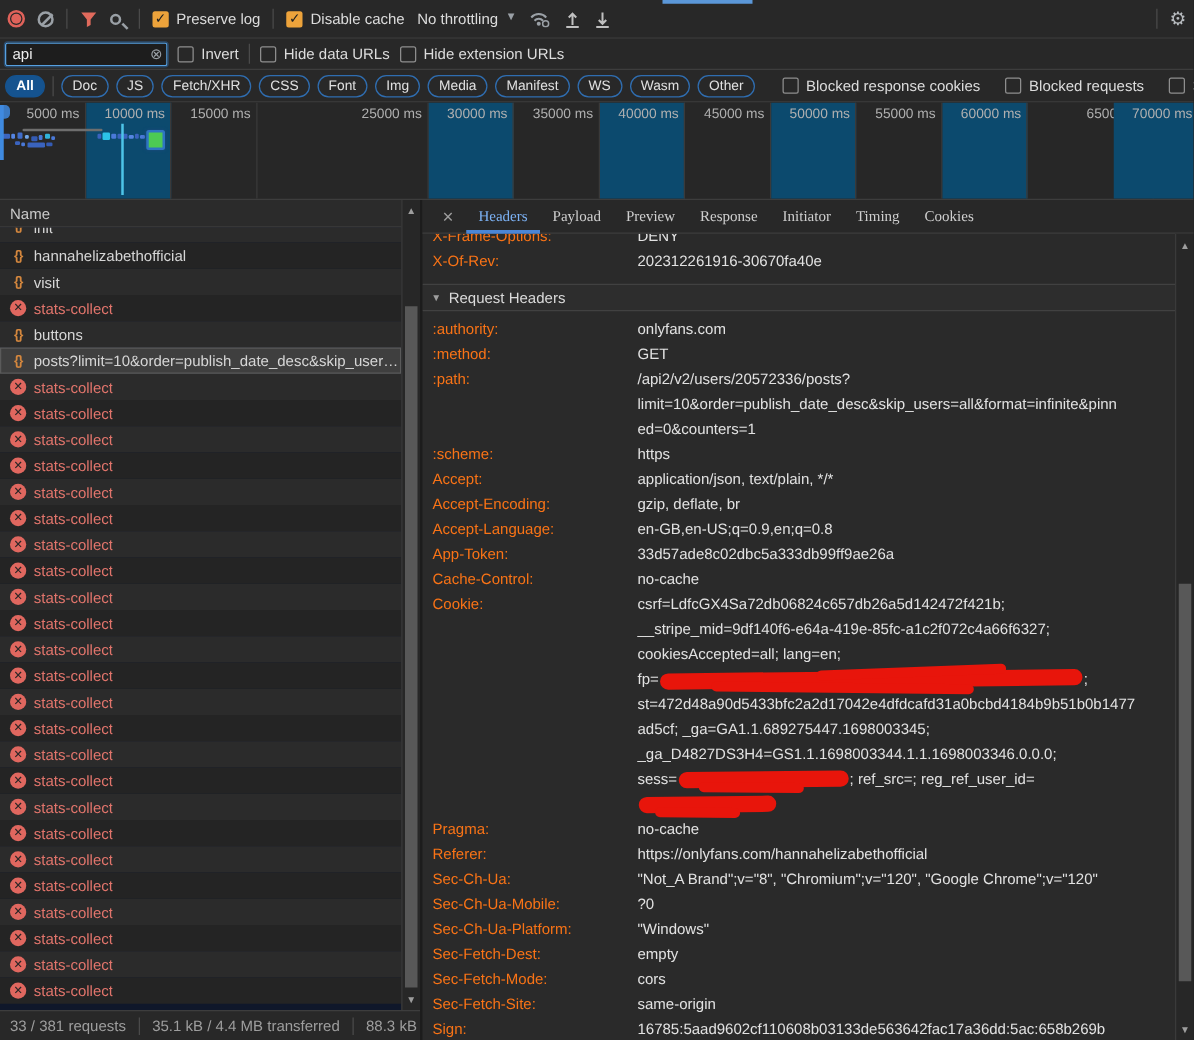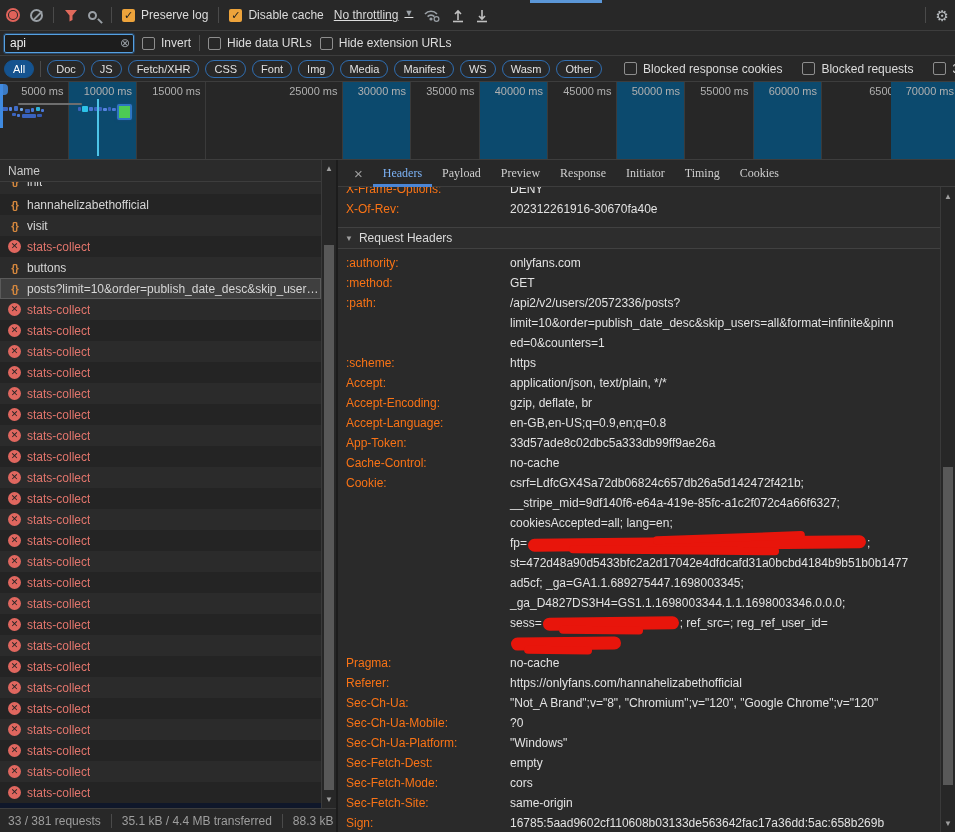--- a/index.html
+++ b/index.html
@@ -22,32 +22,32 @@
   .clear-icon { width:13px; height:13px; border:2px solid #9aa0a6; border-radius:50%; position:relative; }
   .clear-icon::after { content:""; position:absolute; left:-1px; top:4.5px; width:13px; height:2px; background:#9aa0a6; transform:rotate(-45deg); }
   .search-icon { width:9px; height:9px; border:2px solid #9aa0a6; border-radius:50%; position:relative; margin-right:4px; }
   .search-icon::after { content:""; position:absolute; left:7px; top:7px; width:6px; height:2px; background:#9aa0a6; transform:rotate(45deg); }
 
   .chk { display:flex; align-items:center; gap:6px; color:#dcdcdc; white-space:nowrap; cursor:pointer; }
   .box { width:13px; height:13px; border-radius:2px; flex:none; }
   .box.on { background:#eda33b; color:#202020; font-size:11px; font-weight:bold; line-height:13px; text-align:center; }
   .box.off { border:1px solid #8e8e8e; background:transparent; }
 
-  .throttle { display:flex; align-items:flex-start; gap:6px; color:#dcdcdc; cursor:pointer;text-decoration:underline; }
+  .throttle { display:flex; align-items:flex-start; gap:6px; color:#dcdcdc; cursor:pointer; }
   .caret { color:#9aa0a6; font-size:9px; }
 
   .gicon { color:#b8bcc0; font-size:15px; line-height:1; cursor:pointer; }
 
   
   .filter-input { width:130px; height:19px; background:#1d1d1d; border:1px solid #56a0e0; outline:1px solid #2a4a6b; border-radius:2px; color:#eee; font-size:12px; padding:0 18px 0 5px; position:relative; display:flex; align-items:center; }
   .filter-input .clear-x { position:absolute; right:3px; color:#9aa0a6; font-size:12px; cursor:pointer; }
 
   
   .pill { height:18px; line-height:16px; padding:0 8px; border:1px solid #2f6db0; border-radius:9px; color:#e0e0e0; font-size:11px; white-space:nowrap; cursor:pointer; }
-  .pill.selected { background:#15538f; border-color:#15538f; color:#fff; font-weight:normal; }
+  .pill.selected { background:#15538f; border-color:#15538f; color:#fff; font-weight:bold; }
 
   
   .timeline { position:absolute; top:82px; left:0; right:0; height:78px; background:#272727; border-bottom:1px solid #3d3d3d; overflow:hidden; }
   .tl-col { position:absolute; top:0; bottom:0; width:68.5px; border-right:1px solid #3a3a3a; }
   .tl-col.alt { background:#0c4a6e; }
   .tl-label { position:absolute; top:3px; right:4px; color:#b0b0b0; font-size:11px; white-space:nowrap; }
   .ov-bar { position:absolute; }
   .playhead { position:absolute; left:97px; top:17px; bottom:3px; width:2px; background:#4dc4e8; }
   .shot-marker { position:absolute; left:117px; top:22px; width:15px; height:16px; background:#4dca54; border:2px solid #2e75c2; border-radius:2px; box-shadow:0 0 3px #1d4a80; }
   .left-marker { position:absolute; left:0; top:2px; width:3px; height:44px; background:#3f8ae0; }

